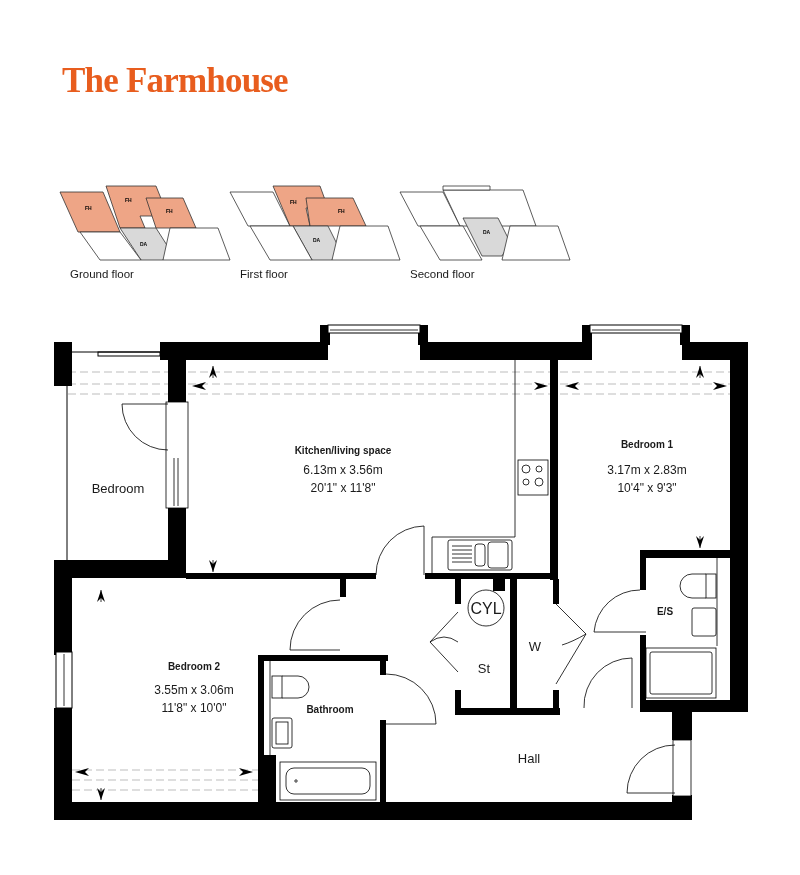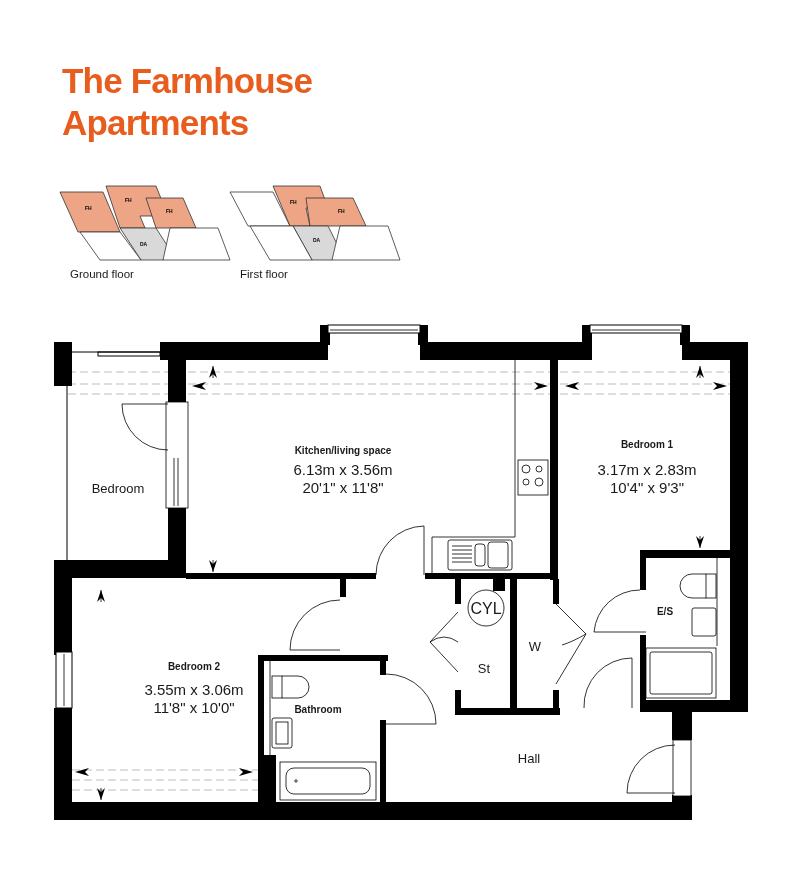--- a/index.html
+++ b/index.html
@@ -1,35 +1,34 @@
 <!DOCTYPE html>
 <html><head>
   <meta charset="utf-8">
   <style>
     html, body { margin: 0; padding: 0; background: #ffffff; }
     body { width: 800px; height: 875px; position: relative; overflow: hidden; font-family: "Liberation Sans", sans-serif; }
     .title { position: absolute; left: 62px; top: 60px; color: #e85d1e; font-family: "Liberation Sans", sans-serif; font-weight: 700; font-size: 35px; line-height: 42px; letter-spacing: -0.8px; }
-    .title div { white-space: nowrap; }
+    .title div { white-space: nowrap; font-family: Liberation Serif, serif; }
     .keyplans { position: absolute; left: 0; top: 180px; width: 800px; height: 105px; }
     .keyplan { position: absolute; top: 0; width: 175px; height: 105px; }
     .keyplan svg { position: absolute; left: 0; top: 0; }
     .keyplan-label { position: absolute; left: 12px; top: 88px; font-size: 11.5px; color: #1a1a1a; font-family: "Liberation Sans", sans-serif; white-space: nowrap; }
     .plan { position: absolute; left: 0; top: 300px; width: 800px; height: 575px; }
     .plan svg { position: absolute; left: 0; top: 0; }
     .room-label { position: absolute; text-align: center; font-family: "Liberation Sans", sans-serif; color: #1a1a1a; white-space: nowrap; transform: translateX(-50%); }
     .room-name { font-weight: 700; font-size: 10px; line-height: 18px; }
-    .room-dim { font-size: 15px; line-height: 20px; }
+    .room-dim { font-size: 12px; line-height: 20px; }
     .room-simple { font-size: 13px; }
   </style>
 </head>
 <body>
 
 <div class="title">
   <div>The Farmhouse</div>
-  <div>Apartments</div>
 </div>
 
 <div class="keyplans">
 
   <div class="keyplan" style="left:58px;">
     <svg width="175" height="90" viewBox="0 0 175 90">
       <polygon points="2,12 45,12 62,52 20,52" fill="#eea586" stroke="#333" stroke-width="0.8"></polygon>
       <polygon points="48,6 98,6 110,36 82,36 87,48 62,48" fill="#eea586" stroke="#333" stroke-width="0.8"></polygon>
       <polygon points="88,18 125,18 138,48 98,48" fill="#eea586" stroke="#333" stroke-width="0.8"></polygon>
       <polygon points="62,48 98,48 112,70 105,80 83,80" fill="#d9d9d9" stroke="#333" stroke-width="0.8"></polygon>
@@ -51,20 +50,32 @@
       <polygon points="65,46 100,46 112,70 104,80 84,80" fill="#d9d9d9" stroke="#333" stroke-width="0.8"></polygon>
       <polygon points="22,46 65,46 84,80 42,80" fill="#fff" stroke="#333" stroke-width="0.8"></polygon>
       <polygon points="112,46 160,46 172,80 104,80" fill="#fff" stroke="#333" stroke-width="0.8"></polygon>
       <text x="62" y="24" font-size="5" font-family="Liberation Sans, sans-serif" font-weight="700">FH</text>
       <text x="110" y="33" font-size="5" font-family="Liberation Sans, sans-serif" font-weight="700">FH</text>
       <text x="85" y="62" font-size="5" font-family="Liberation Sans, sans-serif" font-weight="700">DA</text>
     </svg>
     <div class="keyplan-label">First floor</div>
   </div>
 
+  <div class="keyplan" style="left:398px;">
+    <svg width="175" height="90" viewBox="0 0 175 90">
+      <polygon points="2,12 45,12 62,46 20,46" fill="#fff" stroke="#333" stroke-width="0.8"></polygon>
+      <polygon points="45,10 125,10 138,46 62,46" fill="#fff" stroke="#333" stroke-width="0.8"></polygon>
+      <polygon points="45,6 92,6 92,10 45,10" fill="#fff" stroke="#333" stroke-width="0.8"></polygon>
+      <polygon points="65,38 100,38 112,62 104,76 84,76" fill="#d9d9d9" stroke="#333" stroke-width="0.8"></polygon>
+      <polygon points="22,46 65,46 84,80 42,80" fill="#fff" stroke="#333" stroke-width="0.8"></polygon>
+      <polygon points="112,46 160,46 172,80 104,80" fill="#fff" stroke="#333" stroke-width="0.8"></polygon>
+      <text x="85" y="54" font-size="5" font-family="Liberation Sans, sans-serif" font-weight="700">DA</text>
+    </svg>
+    <div class="keyplan-label">Second floor</div>
+  </div>
 
 </div>
 
 <div class="plan">
   <svg width="800" height="575" viewBox="0 300 800 575">
 
     <g stroke="#bdbdbd" stroke-width="1" stroke-dasharray="8,4">
       <line x1="68" y1="372" x2="740" y2="372"></line>
       <line x1="68" y1="384" x2="740" y2="384"></line>
       <line x1="68" y1="394" x2="740" y2="394"></line>
@@ -261,19 +272,19 @@
     <div class="room-name">Bedroom 1</div>
     <div class="room-dim" style="margin-top:6px;">3.17m x 2.83m</div>
     <div class="room-dim" style="margin-top:-2px;">10'4" x 9'3"</div>
   </div>
   <div class="room-label" style="left:166px; top:358px;margin-left:28px;">
     <div class="room-name">Bedroom 2</div>
     <div class="room-dim" style="margin-top:4px;">3.55m x 3.06m</div>
     <div class="room-dim" style="margin-top:-2px;">11'8" x 10'0"</div>
   </div>
   <div class="room-label room-simple" style="left:118px; top:181px;">Bedroom</div>
-  <div class="room-label room-name" style="left:318px; top:401px;">Bathroom</div>
+  <div class="room-label room-name" style="left:330px; top:401px;">Bathroom</div>
   <div class="room-label room-name" style="left:665px; top:303px;">E/S</div>
   <div class="room-label room-simple" style="left:521px; top:451px;padding-left:16px;">Hall</div>
   <div class="room-label room-simple" style="left:484px; top:361px;">St</div>
   <div class="room-label room-simple" style="left:535px; top:339px;">W</div>
   <div class="room-label" style="left:486px; top:300px; font-size:16px;">CYL</div>
 </div>
 
 </body></html>

